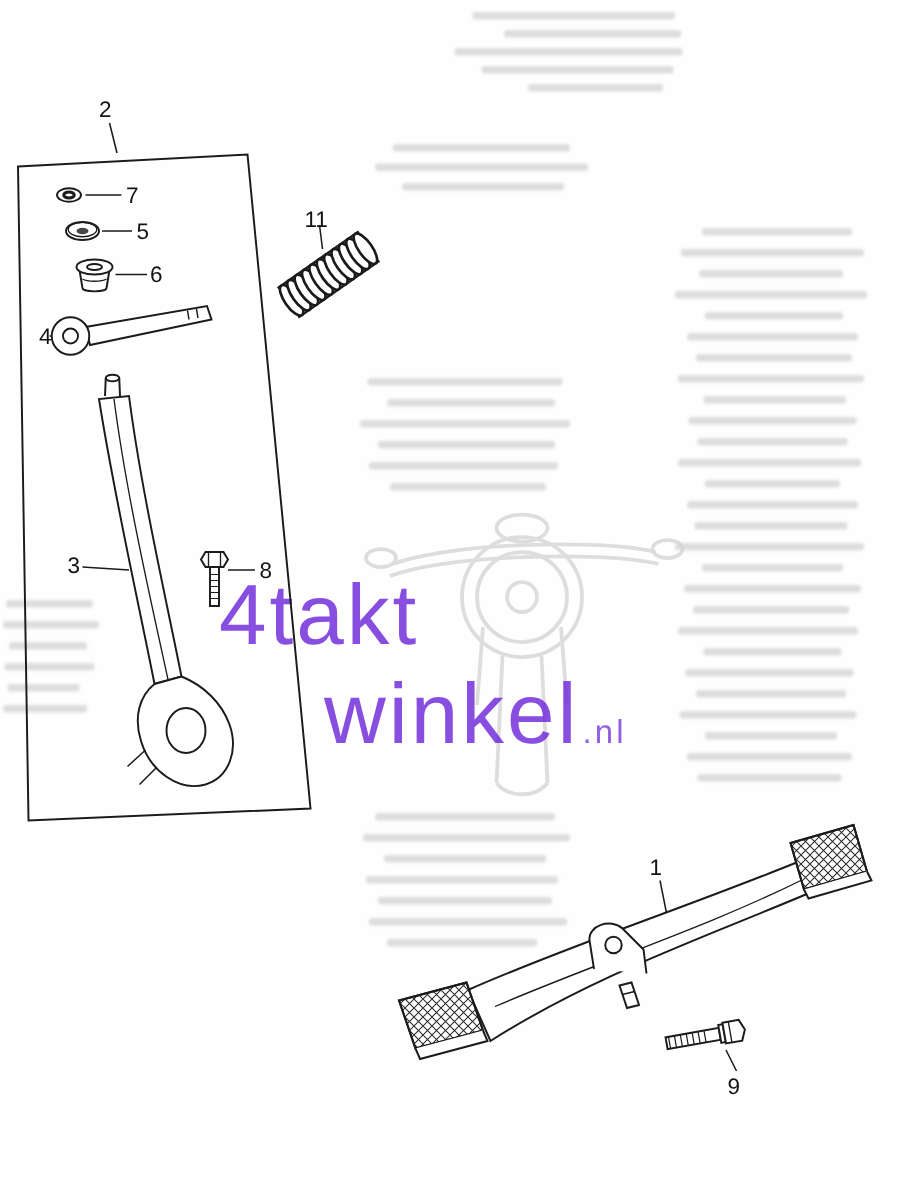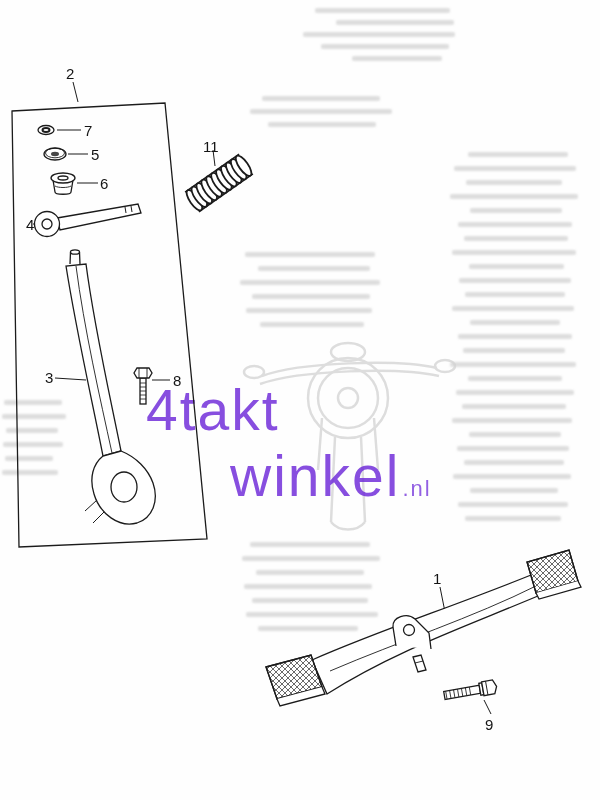--- a/index.html
+++ b/index.html
@@ -9,21 +9,21 @@
   
   .bleed-layer { position:absolute; inset:0; z-index:1; }
   .bleed { position:absolute; height:5px; background:#b6b6b6; opacity:.45; filter:blur(1px); border-radius:2px; }
 
   
   .moto { position:absolute; inset:0; z-index:1; }
 
   
   .wm { position:absolute; z-index:2; color:#6d28d9; opacity:.82; font-family:Liberation Sans, sans-serif; letter-spacing:2px; line-height:1; }
   .wm-1 { left:146px; top:382px; font-size:57px; }
-  .wm-2 { left:216px; top:448px; font-size:57px;margin-left:14px; }
+  .wm-2 { left:216px; top:448px; font-size:57px; }
   .wm-nl { font-size:22px; margin-left:2px; opacity:.9; }
 
   
   .diagram { position:absolute; inset:0; z-index:3; }
 
   
   .part-label { position:absolute; z-index:4; font-size:15px; color:#141414; font-family:"Liberation Sans", sans-serif; }
 </style>
 </head>
 <body>

